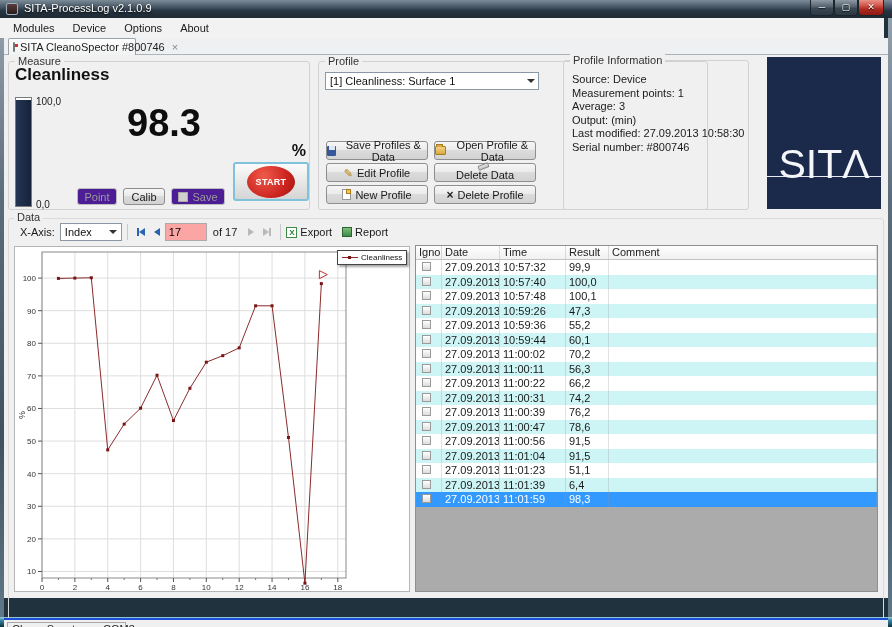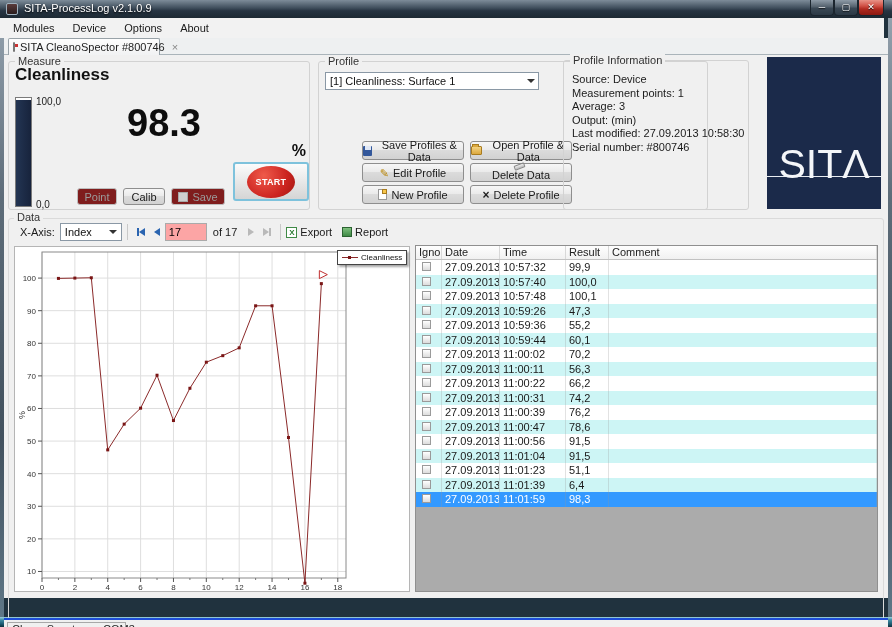--- a/index.html
+++ b/index.html
@@ -23,21 +23,21 @@
   #border-r { left:888px; top:18px; width:4px; height:599px; background:linear-gradient(#93a1ad,#5d6c79 30%,#42515e 70%,#5f7787); }
   #border-b { left:0; top:617px; width:892px; height:10px;
     background:linear-gradient(#9fd3de,#3e8ba4 30%,#1d5a70 70%,#0e2f3c); }
   #grip { left:872px; top:618px; width:12px; height:8px; color:#cfe9ef; font-size:8px; letter-spacing:1px; }
 
   
   #menubar { left:0; top:18px; width:884px; height:20px; background:#f2f2f2; display:flex; align-items:center; }
   .menu-item { font-size:11px; color:#1a1a1a; padding:2px 9px; }
   .menu-item:first-child { margin-left:4px; }
   #tabstrip { left:4px; top:38px; width:884px; height:17px; background:#eef0f1; border-bottom:1px solid #aab4ba; }
-  #tab-active { left:4px; top:0; width:152px; height:17px; background:linear-gradient(#fdfdfd,#f1f2f3);
+  #tab-active { left:4px; top:0; width:128px; height:17px; background:linear-gradient(#fdfdfd,#f1f2f3);
     border:1px solid #98a2a8; border-bottom:none; border-radius:2px 2px 0 0; display:flex; align-items:center; }
   #tab-device-icon { width:7px; height:10px; margin:0 5px 0 4px; background:#3a2828; border:1px solid #777; border-radius:1px; position:relative; }
   #tab-device-icon:after { content:""; position:absolute; left:1px; top:1px; width:3px; height:3px; background:#c33; }
   #tab-label { font-size:11px; color:#222; white-space:nowrap; }
   #tab-close { font-size:11px; color:#888; margin-left:7px; }
 
   
   #content { left:4px; top:55px; width:884px; height:543px; background:#f0f0f0;padding-left:43px; }
   .groupbox { border:1px solid #d2d2d2; border-radius:3px; }
   .grouplabel { position:absolute; top:-7px; left:6px; background:#f0f0f0; padding:0 3px; font-size:11px; color:#333; }
@@ -46,38 +46,38 @@
   #grp-measure { left:4px; top:6px; width:302px; height:149px; }
   #measure-title { left:6px; top:3px; font-size:17px; font-weight:bold; color:#111; }
   #gauge { left:6px; top:35px; width:17px; height:110px; border:1px solid #7a7a7a; background:#fff; }
   #gauge-fill { position:absolute; bottom:0; left:0; width:100%; background:linear-gradient(90deg,#233553,#17233c); }
   #gauge-max { left:27px; top:34px; font-size:10px; color:#222; }
   #gauge-min { left:27px; top:137px; font-size:10px; color:#222; }
   #measure-value { left:60px; top:40px; width:190px; text-align:center; font-size:38px; font-weight:bold; color:#0d0d0d; }
   #measure-unit { left:255px; top:80px; width:42px; text-align:right; font-size:16px; font-weight:bold; color:#0d0d0d; }
   .btn { border:1px solid #8e8e8e; border-radius:3px; font-size:11px; color:#1a1a1a; text-align:center;
     background:linear-gradient(#f6f6f6,#ebebeb 45%,#dcdcdc 46%,#d2d2d2); display:flex; align-items:center; justify-content:center; }
-  .btn.disabled { color:#9b9b9b; border-color:#bdbdbd; background:#7f1d1d; }
+  .btn.disabled { color:#9b9b9b; border-color:#bdbdbd; background:#4c1d95; }
   #btn-point { left:68px; top:126px; width:40px; height:17px; }
   #btn-calib { left:114px; top:126px; width:42px; height:17px; }
   #btn-save-meas { left:162px; top:126px; width:54px; height:17px; }
   #btn-start { left:224px; top:100px; width:76px; height:39px; border:2px solid #7ec2dc; border-radius:3px;
     background:linear-gradient(#fbfbfb,#e8e8e8 50%,#d5d5d5); display:flex; align-items:center; justify-content:center; }
   #start-ellipse { width:48px; height:32px; border-radius:50%; background:radial-gradient(circle at 35% 30%,#ef5a4a,#cc2420 60%,#a01510);
     color:#fff; font-size:9px; font-weight:bold; display:flex; align-items:center; justify-content:center; letter-spacing:.3px; }
   .mini-icon { width:10px; height:10px; margin-right:4px; background:#cfcfcf; border:1px solid #a8a8a8; }
 
   
   #grp-profile { left:314px; top:6px; width:390px; height:149px; }
   .combo { border:1px solid #8a98a5; background:#fff; font-size:11px; color:#111; display:flex; align-items:center; }
   .combo .combo-text { flex:1; padding-left:4px; white-space:nowrap; overflow:hidden; }
   .combo .combo-arrow { width:15px; align-self:stretch; display:flex; align-items:center; justify-content:center; }
   .tri-down { width:0; height:0; border-left:4px solid transparent; border-right:4px solid transparent; border-top:4px solid #333; }
   #profile-combo { left:6px; top:10px; width:214px; height:18px; }
-  .pbtn { position:absolute; width:102px; height:19px;margin-left:36px; }
+  .pbtn { position:absolute; width:102px; height:19px; }
   #btn-psave { left:7px; top:79px; }   #btn-popen { left:115px; top:79px; }
   #btn-pedit { left:7px; top:101px; }  #btn-pdeldata { left:115px; top:101px;flex-direction:column; }
   #btn-pnew { left:7px; top:123px; }   #btn-pdelprof { left:115px; top:123px; }
   .ic { display:inline-block; margin-right:4px; }
   .ic-disk { width:10px; height:10px; background:#33589b; border-radius:1px; position:relative; }
   .ic-disk:after { content:""; position:absolute; left:2px; top:0; width:6px; height:4px; background:#dfe7f5; }
   .ic-folder { width:12px; height:9px; background:linear-gradient(#f3d282,#dba83e); border:1px solid #a97c1f; border-radius:1px; position:relative; }
   .ic-folder:before { content:""; position:absolute; left:0; top:-3px; width:5px; height:2px; background:#dba83e; border:1px solid #a97c1f; border-bottom:none; }
   .ic-pencil { color:#b8860b; font-size:11px; line-height:10px; }
   .ic-eraser { width:11px; height:6px; background:linear-gradient(#eee,#bbb); border:1px solid #888; border-radius:1px; transform:rotate(-20deg); }

